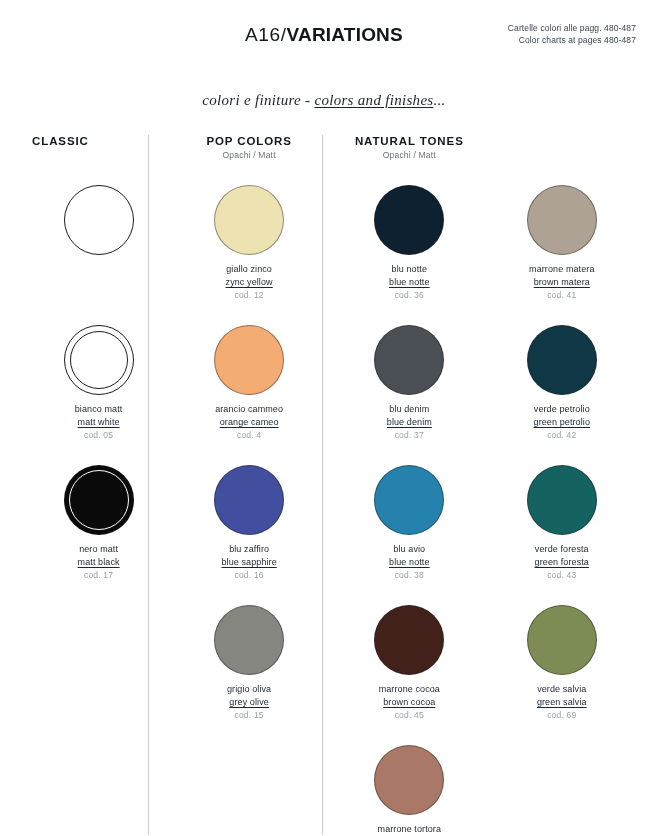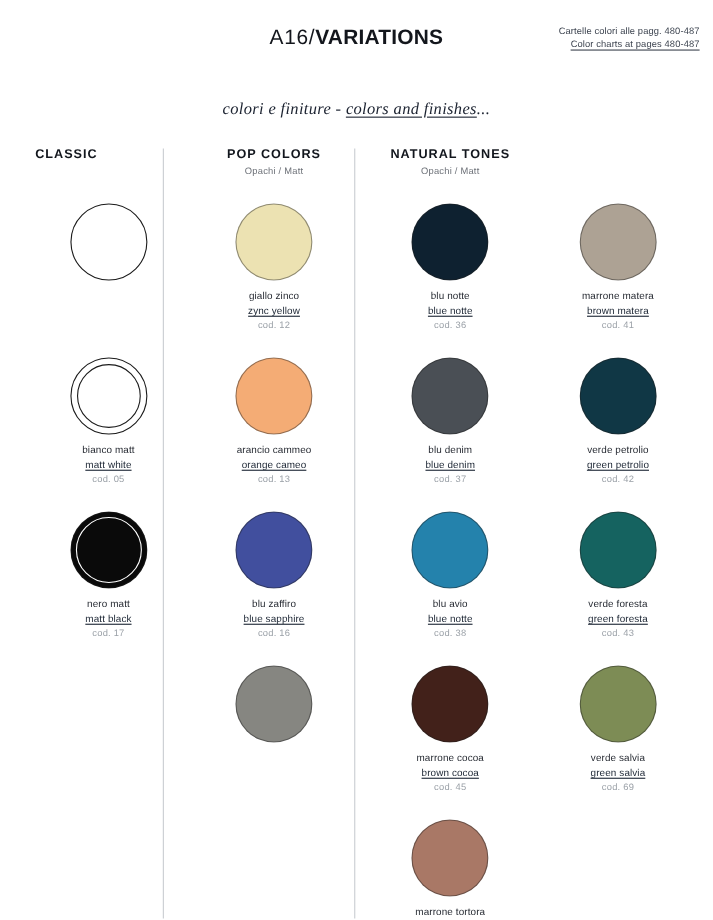--- a/index.html
+++ b/index.html
@@ -42,21 +42,20 @@
     position: absolute;
     top: 22px;
     right: 12px;
     text-align: right;
     font-size: 8.5px;
     line-height: 12px;
     color: #3c434f;
     letter-spacing: 0.1px;
   }
   .ref-note .ref-en {
-    text-decoration: underline;
     text-underline-offset: 1.5px;
   }
 
   
   .subtitle {
     text-align: center;
     margin-top: 22px;
     font-family: "Liberation Serif", serif;
     font-style: italic;
     font-size: 15px;
@@ -273,38 +272,43 @@
           </div>
         </div>
 
         <div class="swatch">
           <div class="disc-wrap">
             <div class="disc filled" style="background:#f4ac75"></div>
           </div>
           <div class="labels">
             <div class="lbl-it">arancio cammeo</div>
             <div class="lbl-en">orange cameo</div>
-            <div class="lbl-code">cod. 13</div>
+            <div class="lbl-code">cod. 4</div>
           </div>
         </div>
 
         <div class="swatch">
           <div class="disc-wrap">
             <div class="disc filled" style="background:#414f9e"></div>
           </div>
           <div class="labels">
             <div class="lbl-it">blu zaffiro</div>
             <div class="lbl-en">blue sapphire</div>
             <div class="lbl-code">cod. 16</div>
           </div>
         </div>
 
         <div class="swatch">
           <div class="disc-wrap">
             <div class="disc filled" style="background:#868681"></div>
+          </div>
+          <div class="labels">
+            <div class="lbl-it">grigio oliva</div>
+            <div class="lbl-en">grey olive</div>
+            <div class="lbl-code">cod. 15</div>
           </div>
         </div>
 
       </div>
     </div>
 
     <div class="column col-natural">
       <div class="col-head" style="width:50%">
         <div class="col-head-title">NATURAL TONES</div>
         <div class="col-head-sub">Opachi / Matt</div>

